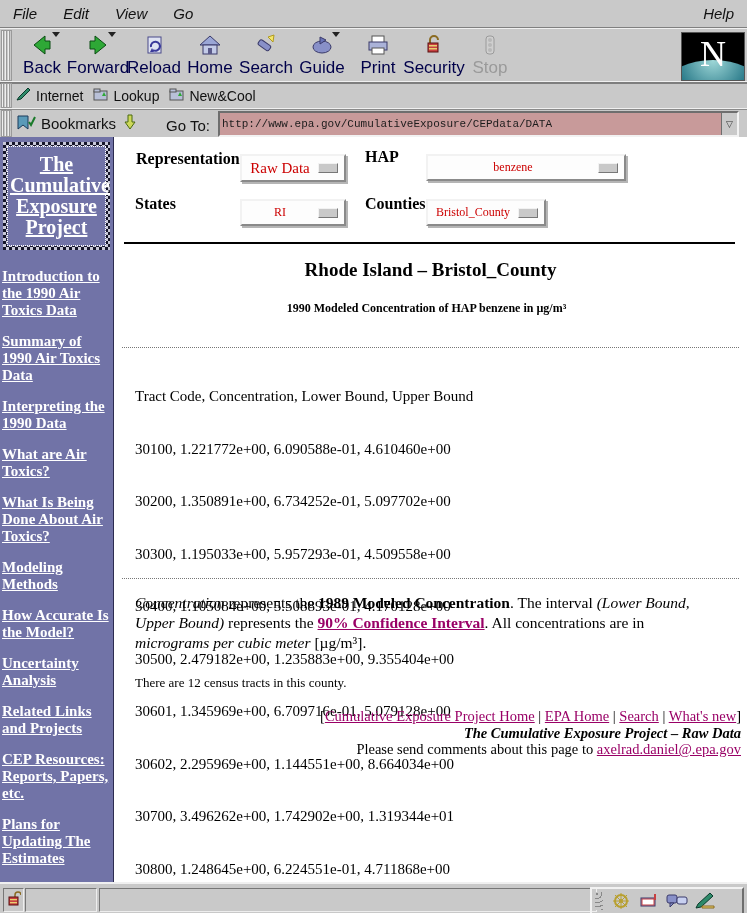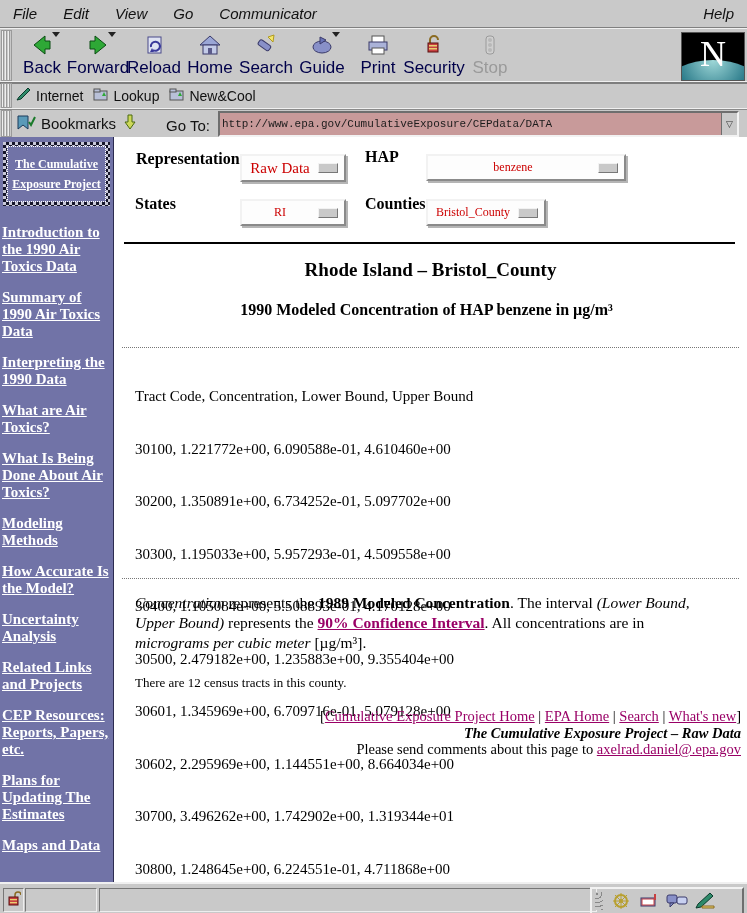--- a/index.html
+++ b/index.html
@@ -55,21 +55,21 @@
             align-items:center;justify-content:center;font-size:9px;color:#333;cursor:default;}
 
   
   .frames{position:absolute;left:0;top:137px;width:747px;height:745px;background:#fff;}
   .sidebar{position:absolute;left:0;top:0;width:113px;height:745px;background:#7173a7;
            border-right:1px solid #2c2c50;color:#fff;
            font-family:"Liberation Serif",serif;}
   .cep-box{margin:5px 3px 18px 3px;background:repeating-conic-gradient(#15152a 0% 25%,#c8c8d8 0% 50%);
            background-size:6px 6px;padding:4px;}
   .cep-box-inner{border:1px dotted #fff;background:#7173a7;padding:7px 2px;text-align:center;}
-  .cep-title{font-size:12px;font-weight:bold;line-height:20px;text-decoration:underline;color:#fff;}
+  .cep-title{font-size:20px;font-weight:bold;line-height:20px;text-decoration:underline;color:#fff;}
   .navlinks{padding:0 2px 0 2px;}
   .navlink{display:block;color:#fff;font-weight:bold;font-size:15px;line-height:17px;
            text-decoration:underline;margin-bottom:14px;cursor:pointer;}
 
   .main{position:absolute;left:114px;top:0;width:633px;height:745px;background:#fff;
         font-family:"Liberation Serif",serif;color:#000;}
 
   
   .flabel{position:absolute;font-weight:bold;font-size:16px;}
   .optmenu{position:absolute;background:#fdfdfd;display:flex;align-items:center;justify-content:center;
@@ -77,21 +77,21 @@
            box-shadow:2px 2px 0 #b5b5b5;color:#cc0000;cursor:default;}
   .optmenu .val{flex:1;text-align:center;}
   .optmenu .tick{width:18px;height:8px;background:#c9c9c9;margin-right:6px;
            border:1px solid;border-color:#f2f2f2 #777 #777 #f2f2f2;}
   .hr-solid{position:absolute;left:10px;right:12px;top:105px;border-top:2px solid #000;}
   .hr-dot{position:absolute;left:8px;right:8px;border-top:1px dotted #777;}
 
   .page-title{position:absolute;left:0;right:0;top:122px;text-align:center;
               font-size:19px;font-weight:bold;}
   .page-subtitle{position:absolute;left:0;right:8px;top:164px;text-align:center;
-              font-size:16px;font-weight:bold;}
+              font-size:12px;font-weight:bold;}
 
   .datablock{position:absolute;left:21px;top:216px;font-size:15px;line-height:17.5px;white-space:pre;}
 
   .note{position:absolute;left:21px;top:456px;width:556px;font-size:15.5px;line-height:20px;}
   .note .lnk{color:#990066;font-weight:bold;text-decoration:underline;cursor:pointer;}
   .tracts{position:absolute;left:21px;top:538px;font-size:13px;}
 
   .footer{position:absolute;right:6px;top:571px;text-align:right;font-size:14.5px;line-height:16.5px;}
   .footer a,.footer .flink{color:#990066;text-decoration:underline;cursor:pointer;}
   .footer .tagline{font-style:italic;font-weight:bold;}
@@ -112,21 +112,20 @@
 </head>
 <body>
 
 <div class="window">
 
   <div class="menubar">
     <div class="mitem">File</div>
     <div class="mitem">Edit</div>
     <div class="mitem">View</div>
     <div class="mitem">Go</div>
-    <div class="mitem">Communicator</div>
     <div class="spacer"></div>
     <div class="mitem">Help</div>
   </div>
 
   <div class="toolbar">
     <div class="grip"></div>
 
     <div class="tbtn">
       <span class="menu-tick"></span>
       <span class="ticon">

